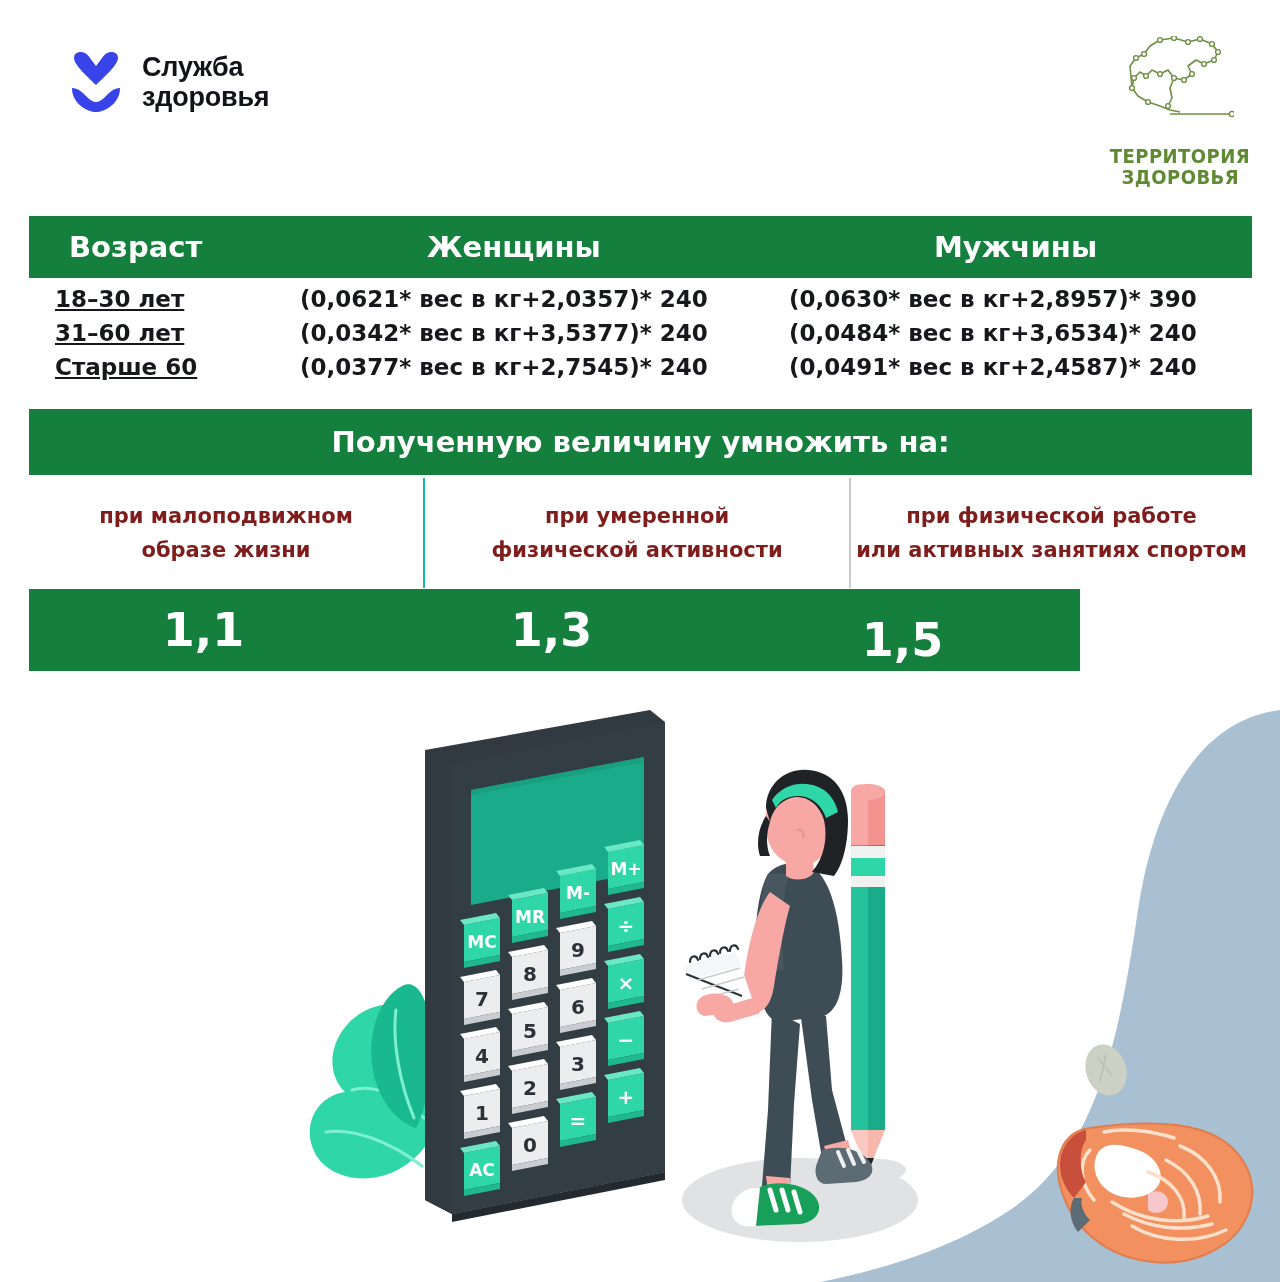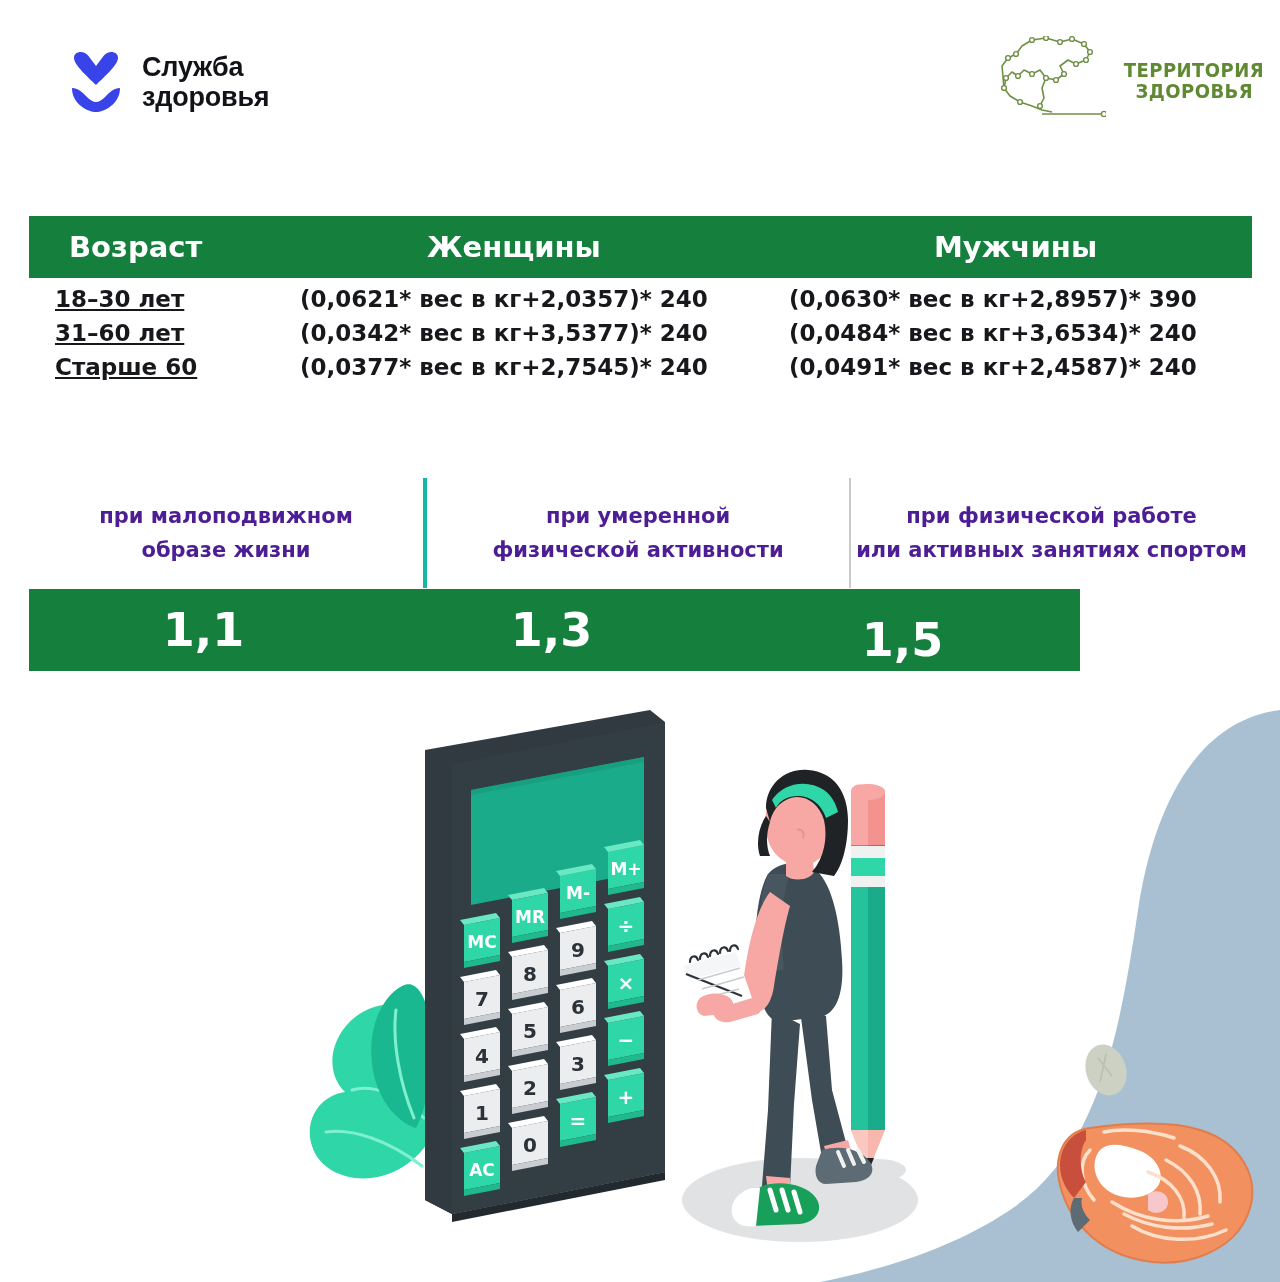--- a/index.html
+++ b/index.html
@@ -22,22 +22,22 @@
     position: absolute; left: 66px; top: 52px;
     display: flex; gap: 16px;
   }
   #logo-left-mark { width: 60px; height: 62px; position: relative; }
   #logo-left-text {
     font-size: 27px; font-weight: bold; line-height: 1.12;
     color: #111318; letter-spacing: -0.2px; white-space: pre-line;
   }
 
   #logo-right {
-    position: absolute; right: 8px; top: 36px;
-    display: flex; align-items: center; gap: 10px;
+    position: absolute; right: 22px; top: 36px;
+    display: flex; align-items: center; gap: 20px; flex-direction: column;
   }
   #logo-right-text {
     display: flex; flex-direction: column; align-items: center;
     line-height: 1.05;
   }
   #logo-right-text .l1, #logo-right-text .l2 {
     font-family: "DejaVu Sans", sans-serif;
     font-size: 20px; font-weight: bold; color: #5f8a33;
     letter-spacing: 0.5px; transform: scaleX(0.9);
   }
@@ -88,25 +88,25 @@
 
   #desc-row {
     position: absolute; left: 29px; top: 478px;
     width: 1223px; height: 110px;
     display: flex;
   }
   .desc-cell {
     height: 110px; display: flex; flex-direction: column;
     align-items: center; justify-content: center; gap: 10px;
     text-align: right;
-    color: #4c1d95; font-size: 21px; font-weight: bold;
+    color: #7f1d1d; font-size: 21px; font-weight: bold;
     font-family: "DejaVu Sans", sans-serif;
   }
   #desc-0 { width: 406px; }
-  #desc-1 { width: 441px; border-left: 4px solid #14b8a6; border-right: 2px solid #c9cbc9; }
+  #desc-1 { width: 441px; border-left: 2px solid #14b8a6; border-right: 2px solid #c9cbc9; }
   #desc-2 { width: 413px; }
 
   #values-row {
     position: absolute; left: 29px; top: 589px;
     width: 1051px; height: 82px;
     display: flex;
   }
   .val-cell {
     height: 82px; display: flex; align-items: center; justify-content: center;
     color: #ffffff; font-size: 46px; font-weight: bold;
@@ -198,20 +198,23 @@
       <div class="c c-w">(0,0342* вес в кг+3,5377)* 240</div>
       <div class="c c-m">(0,0484* вес в кг+3,6534)* 240</div>
     </div>
     <div class="trow" style="top:68px">
       <div class="c c-age">Старше 60</div>
       <div class="c c-w">(0,0377* вес в кг+2,7545)* 240</div>
       <div class="c c-m">(0,0491* вес в кг+2,4587)* 240</div>
     </div>
   </div>
 
+  <div id="banner" class="green">
+    <div id="banner-text">Полученную величину умножить на:</div>
+  </div>
 
   <div id="desc-row">
     <div class="desc-cell" id="desc-0">
       <span>при малоподвижном</span>
       <span>образе жизни</span>
     </div>
     <div class="desc-cell" id="desc-1">
       <span>при умеренной</span>
       <span>физической активности</span>
     </div>

